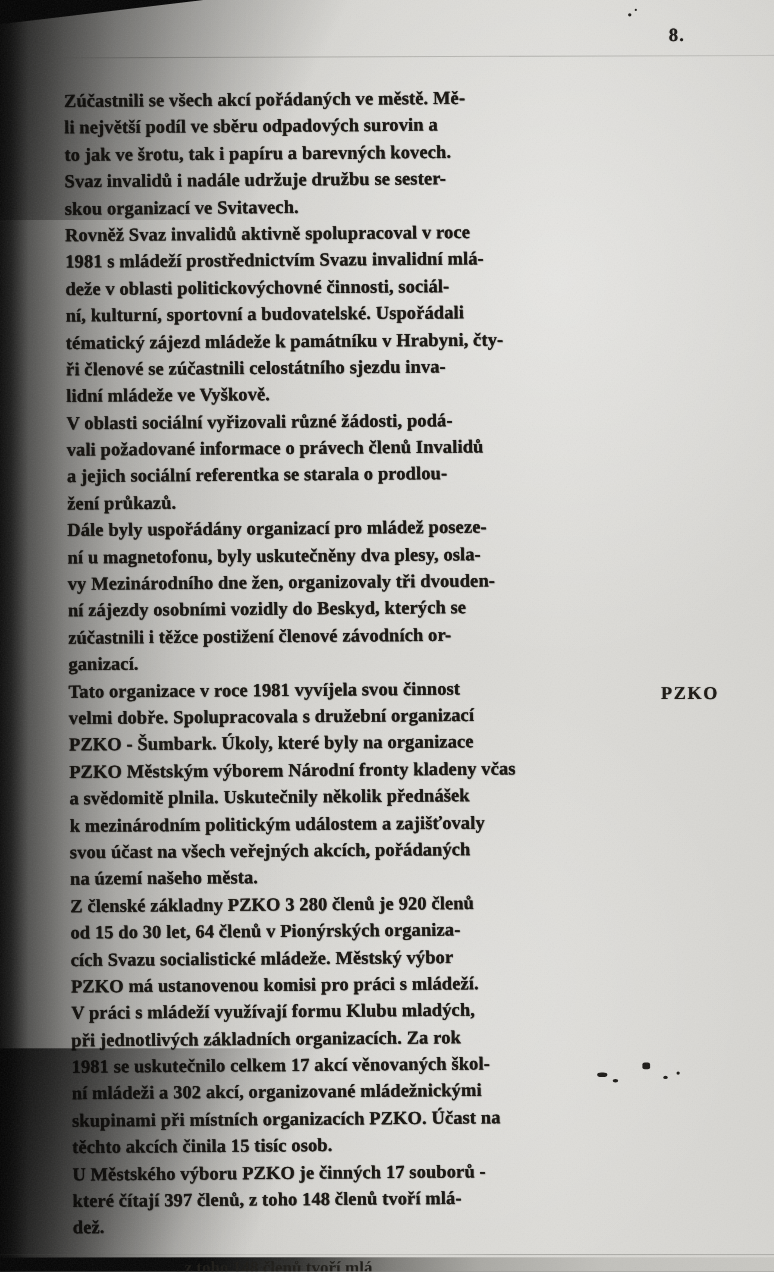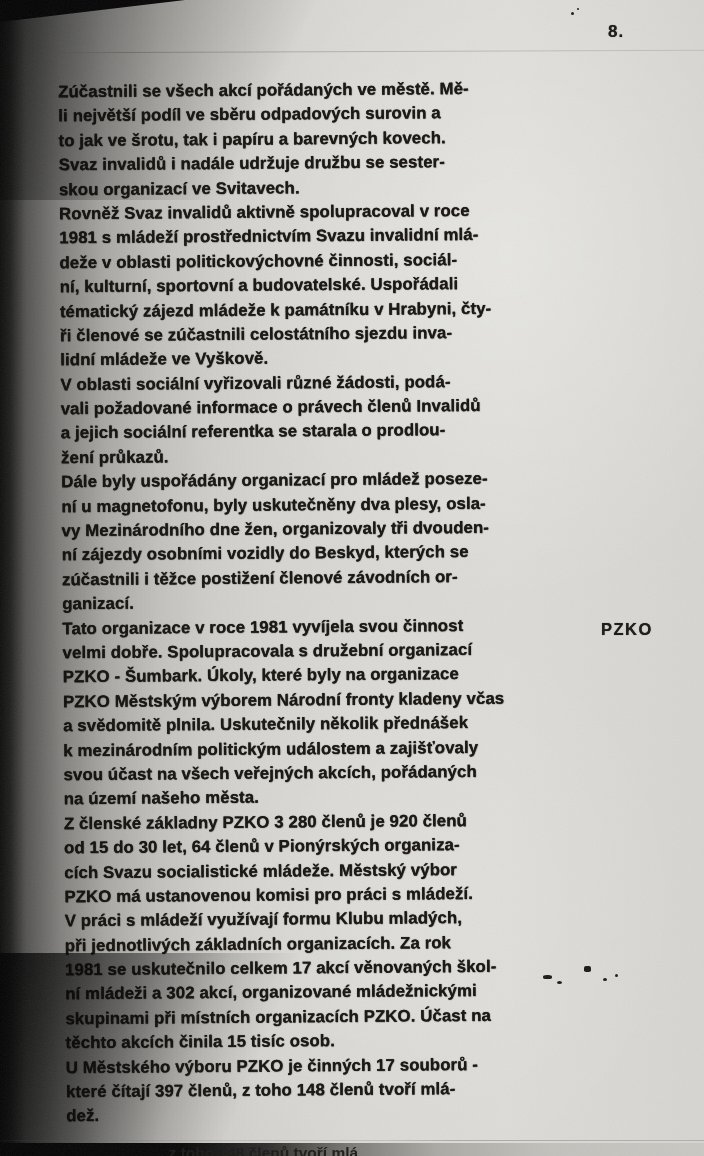--- a/index.html
+++ b/index.html
@@ -2,21 +2,21 @@
 <html><head>
 <meta charset="utf-8">
 <style>
   html,body{margin:0;padding:0;width:704px;height:1156px;overflow:hidden;background:#050505;}
   .page{
     position:absolute;inset:0;
     background:
       radial-gradient(ellipse 420px 500px at 72% 22%, rgba(255,255,255,0.30), transparent 70%),
       radial-gradient(ellipse 380px 420px at 60% 78%, rgba(255,255,255,0.14), transparent 70%),
       linear-gradient(to right,#b3b2ae 0%,#c7c6c2 14%,#d2d1cd 30%,#d9d8d4 50%,#dcdbd7 72%,#d6d5d1 100%);
-    font-family:Liberation Sans, sans-serif;
+    font-family:Liberation Serif, serif;
     padding-left:45px;
   }
   .text-block{
     position:absolute;left:58px;top:76px;width:540px;
     transform:rotate(-0.45deg);transform-origin:top right;
     color:#17140f;font-weight:bold;font-size:16.8px;line-height:24.4px;
     letter-spacing:0.1px;
     text-shadow:0 0 0.7px rgba(23,20,15,0.9), 0.4px 0.4px 0.9px rgba(23,20,15,0.45);
   }
   .line{white-space:pre;height:24.4px;}

